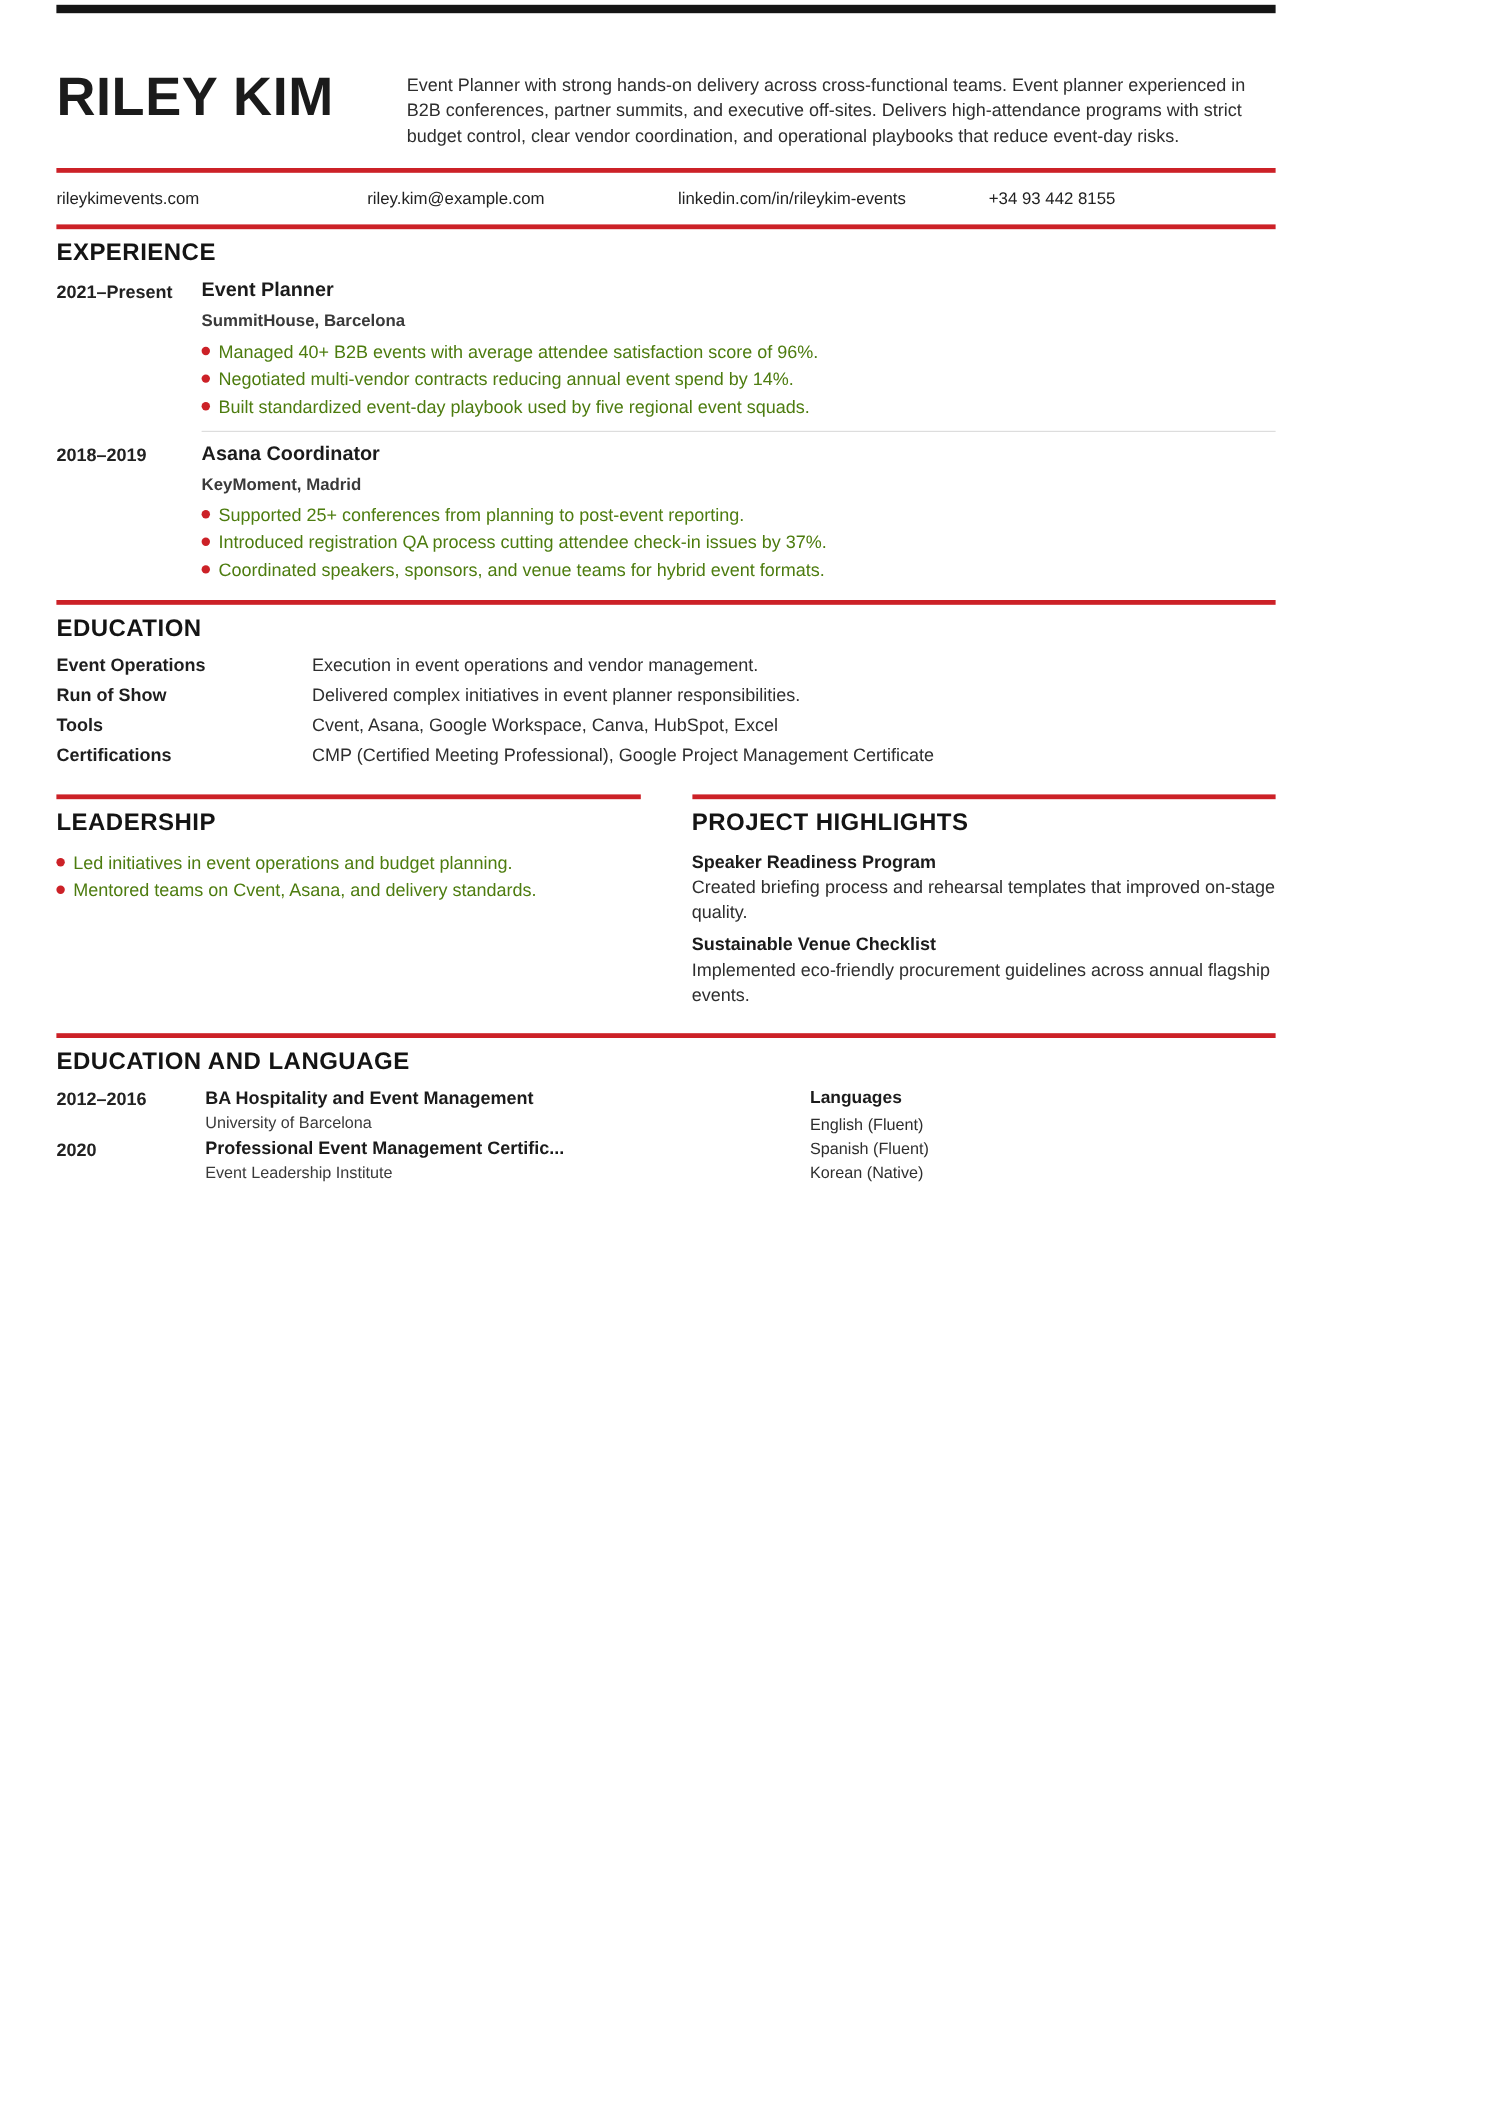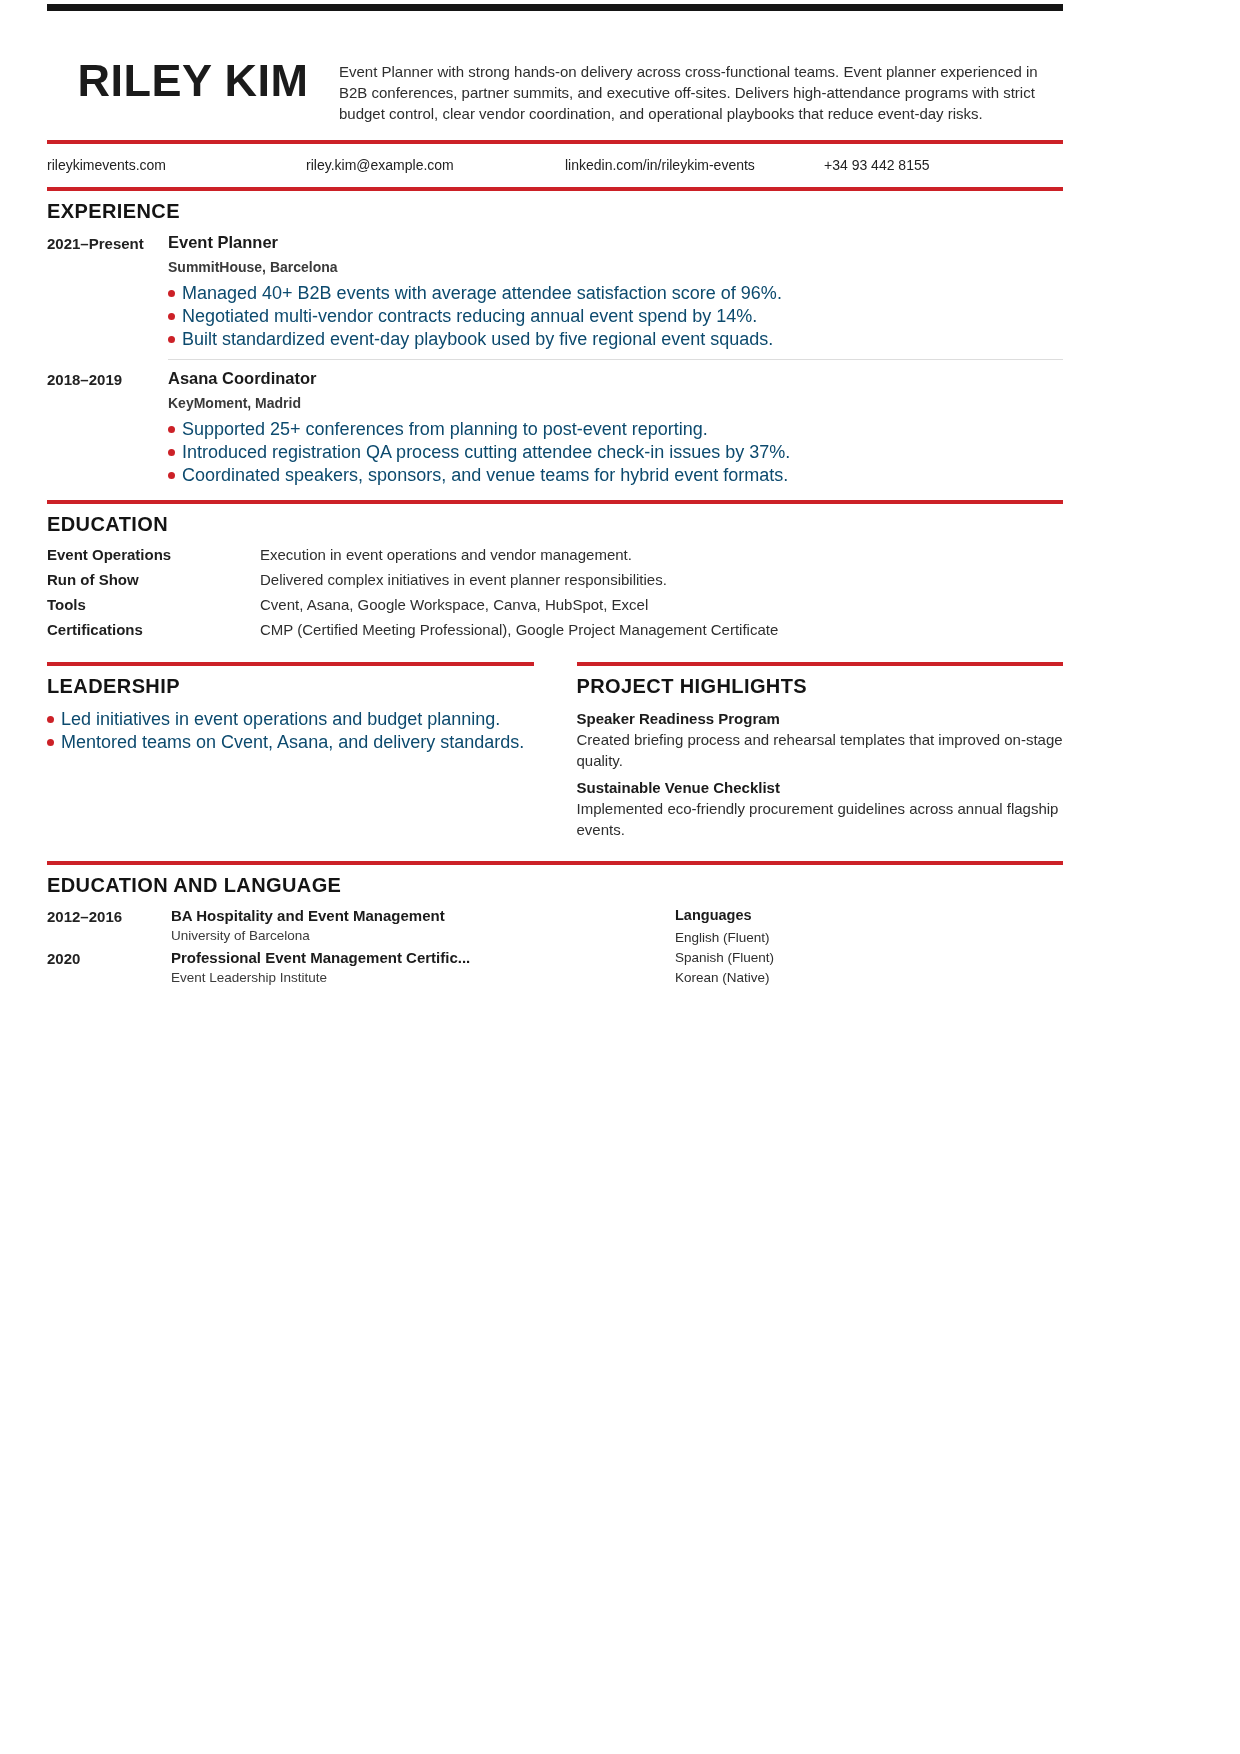--- a/index.html
+++ b/index.html
@@ -10,21 +10,21 @@
     color:#2e2e2e;
     position:relative;
     overflow:hidden;
   }
   .content { margin-left:47px; width:1016px; }
 
   .topbar { height:7px; background:#151515; margin-top:4px; }
 
   
   .header { display:flex; margin-top:41px; }
-  .name-block { width:292px; flex:none;text-align:center; }
+  .name-block { width:292px; flex:none; }
   .name {
     font-size:45px; font-weight:bold; color:#1b1b1b;
     letter-spacing:0.5px; line-height:1.0; padding-top:6px;
   }
   .summary {
     flex:1; font-size:15px; line-height:21px; color:#2e2e2e;
     padding-top:9px;
   }
 
   .rule { height:4px; background:#cc2127; }
@@ -41,21 +41,21 @@
   .section-title {
     font-size:20px; font-weight:bold; color:#141414;
     letter-spacing:0.4px; margin:9px 0 10px 0;
   }
 
   
   .job { display:grid; grid-template-columns:121px 1fr; }
   .job-dates { font-size:15px; font-weight:bold; color:#222222; padding-top:2px; }
   .job-role { font-size:16.5px; font-weight:bold; color:#1b1b1b; margin-bottom:7px; }
   .job-company { font-size:14px; color:#3a3a3a; margin-bottom:7px;font-weight:bold; }
-  .bullet-line { display:flex; align-items:baseline; font-size:18px; line-height:23px; color:#0c4a6e; }
+  .bullet-line { display:flex; align-items:baseline; font-size:15px; line-height:23px; color:#4d7c0f; }
   .dot {
     width:7px; height:7px; border-radius:50%; background:#cc2127;
     flex:none; margin-right:7px; position:relative; top:-2px; display:inline-block;
   }
   .job-divider { border-top:1px solid #dddddd; margin:8px 0 9px 121px; }
   .section-gap { margin-top:13px; }
 
   
   .tech-grid { display:grid; grid-template-columns:213px 1fr; row-gap:8px; margin-bottom:24px; }
   .tech-label { font-size:15px; font-weight:bold; color:#1e1e1e; }

